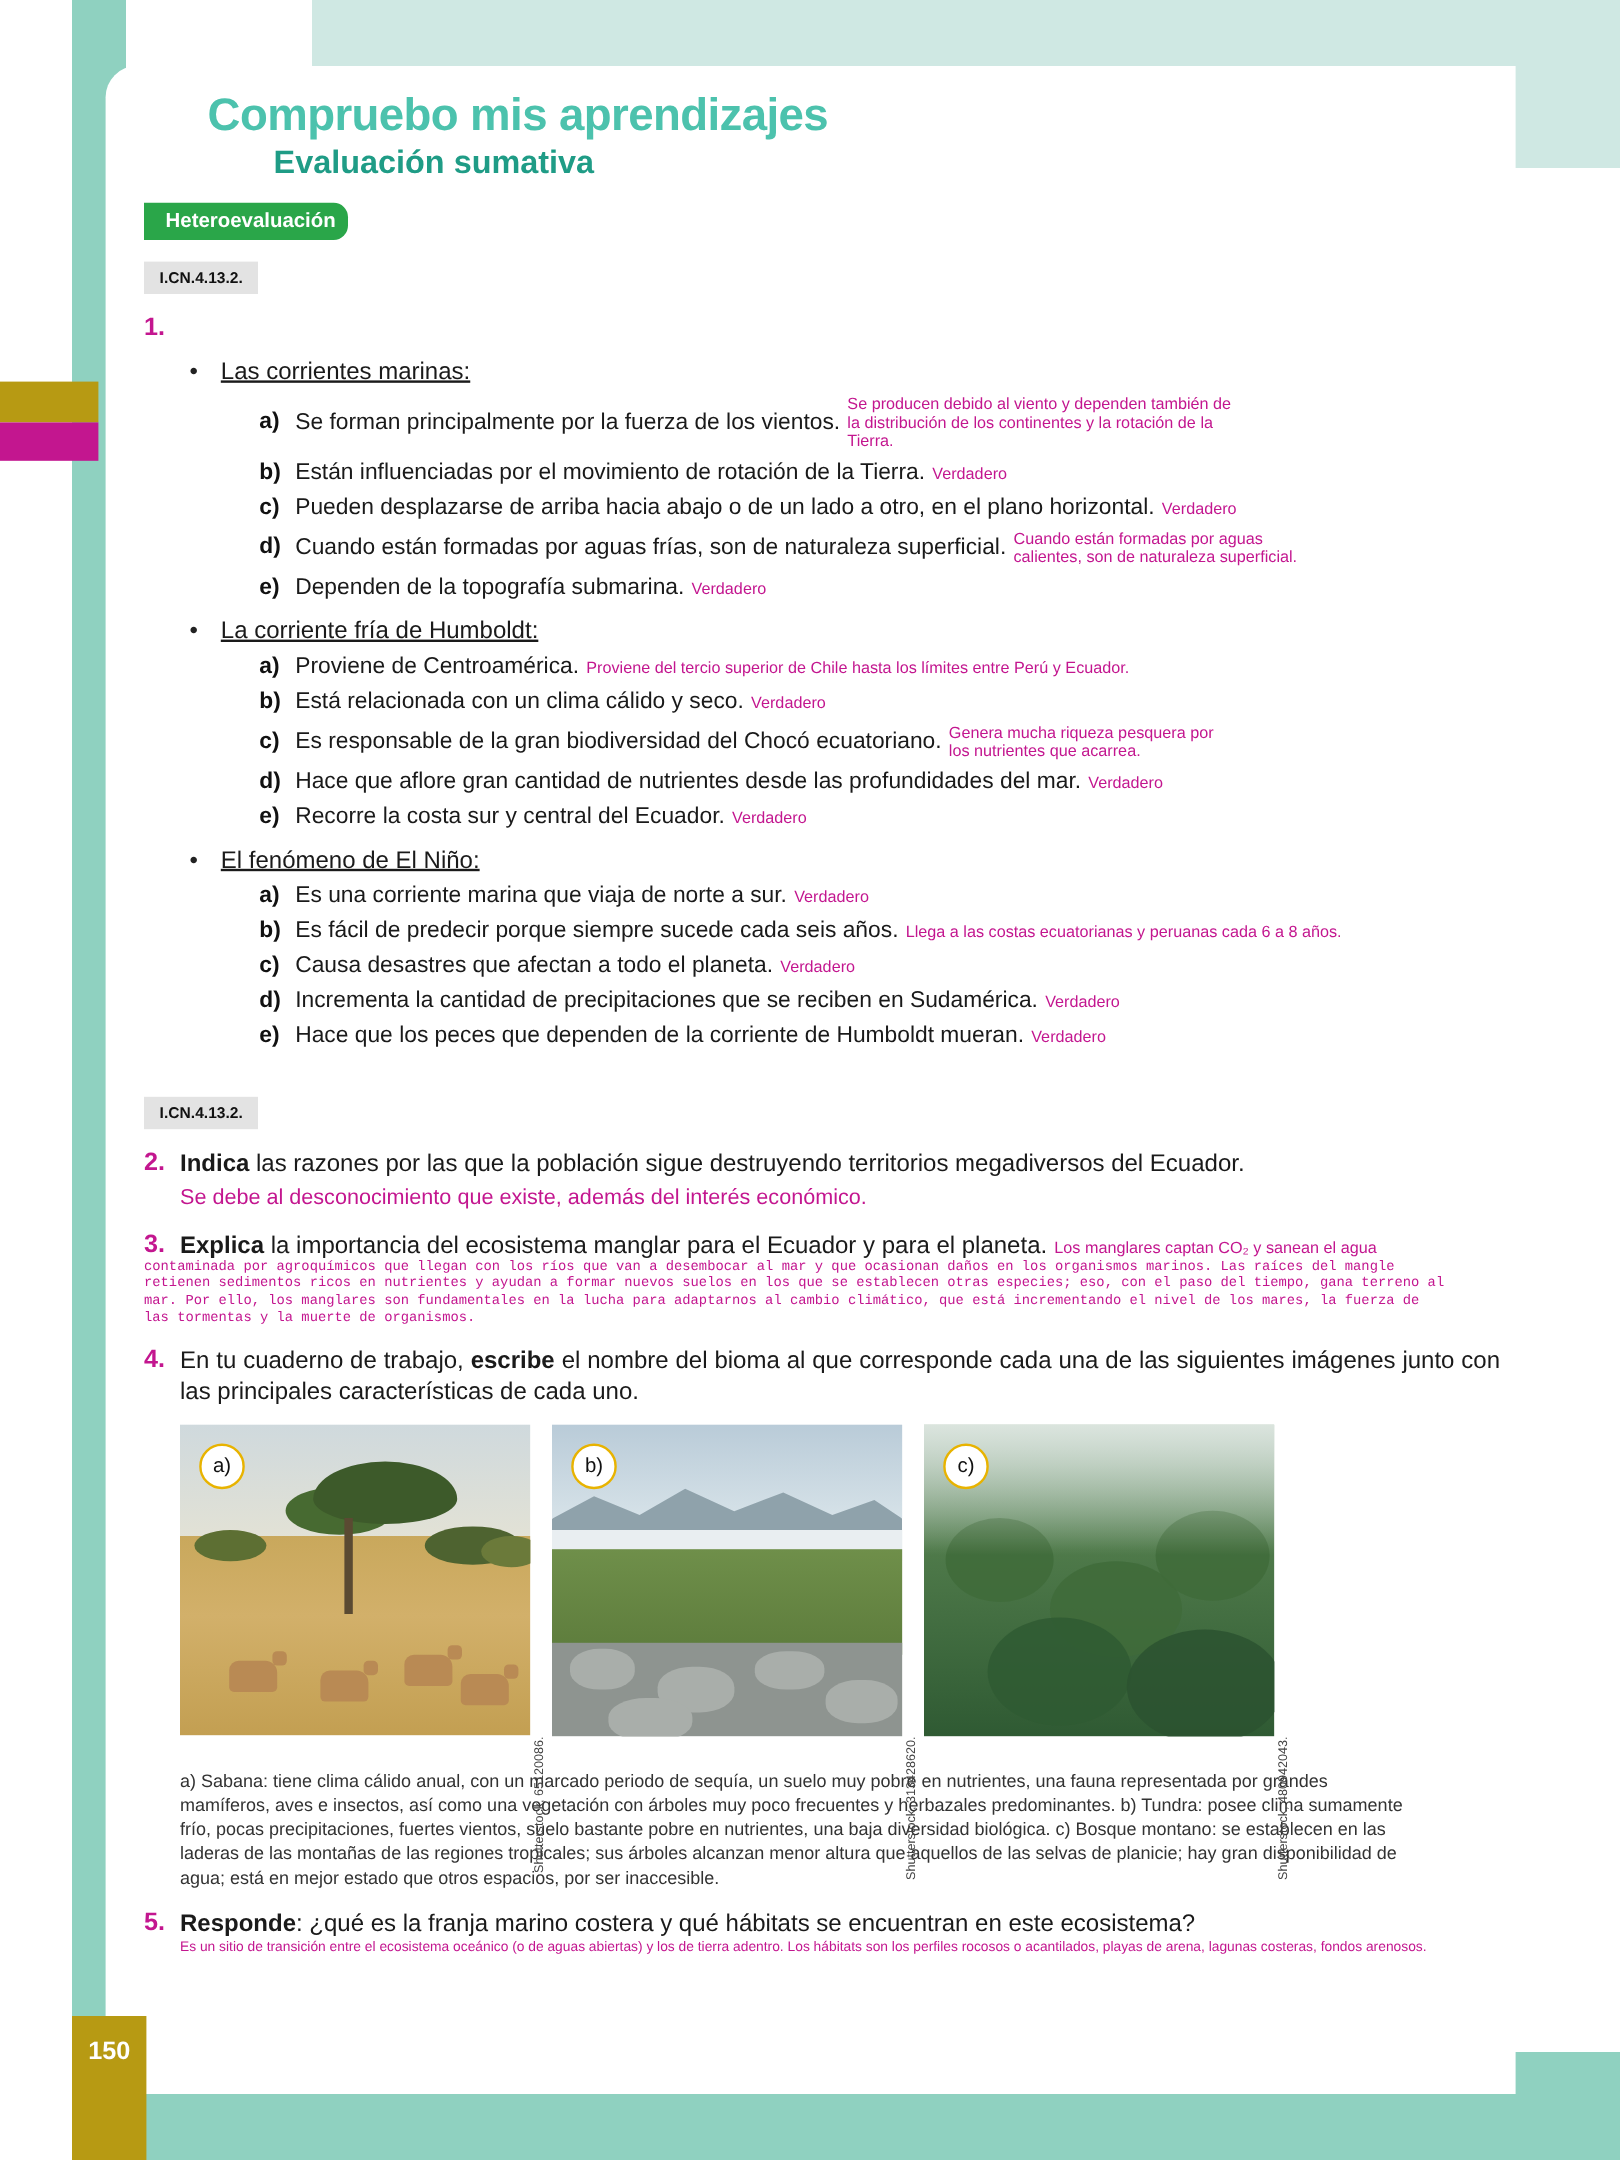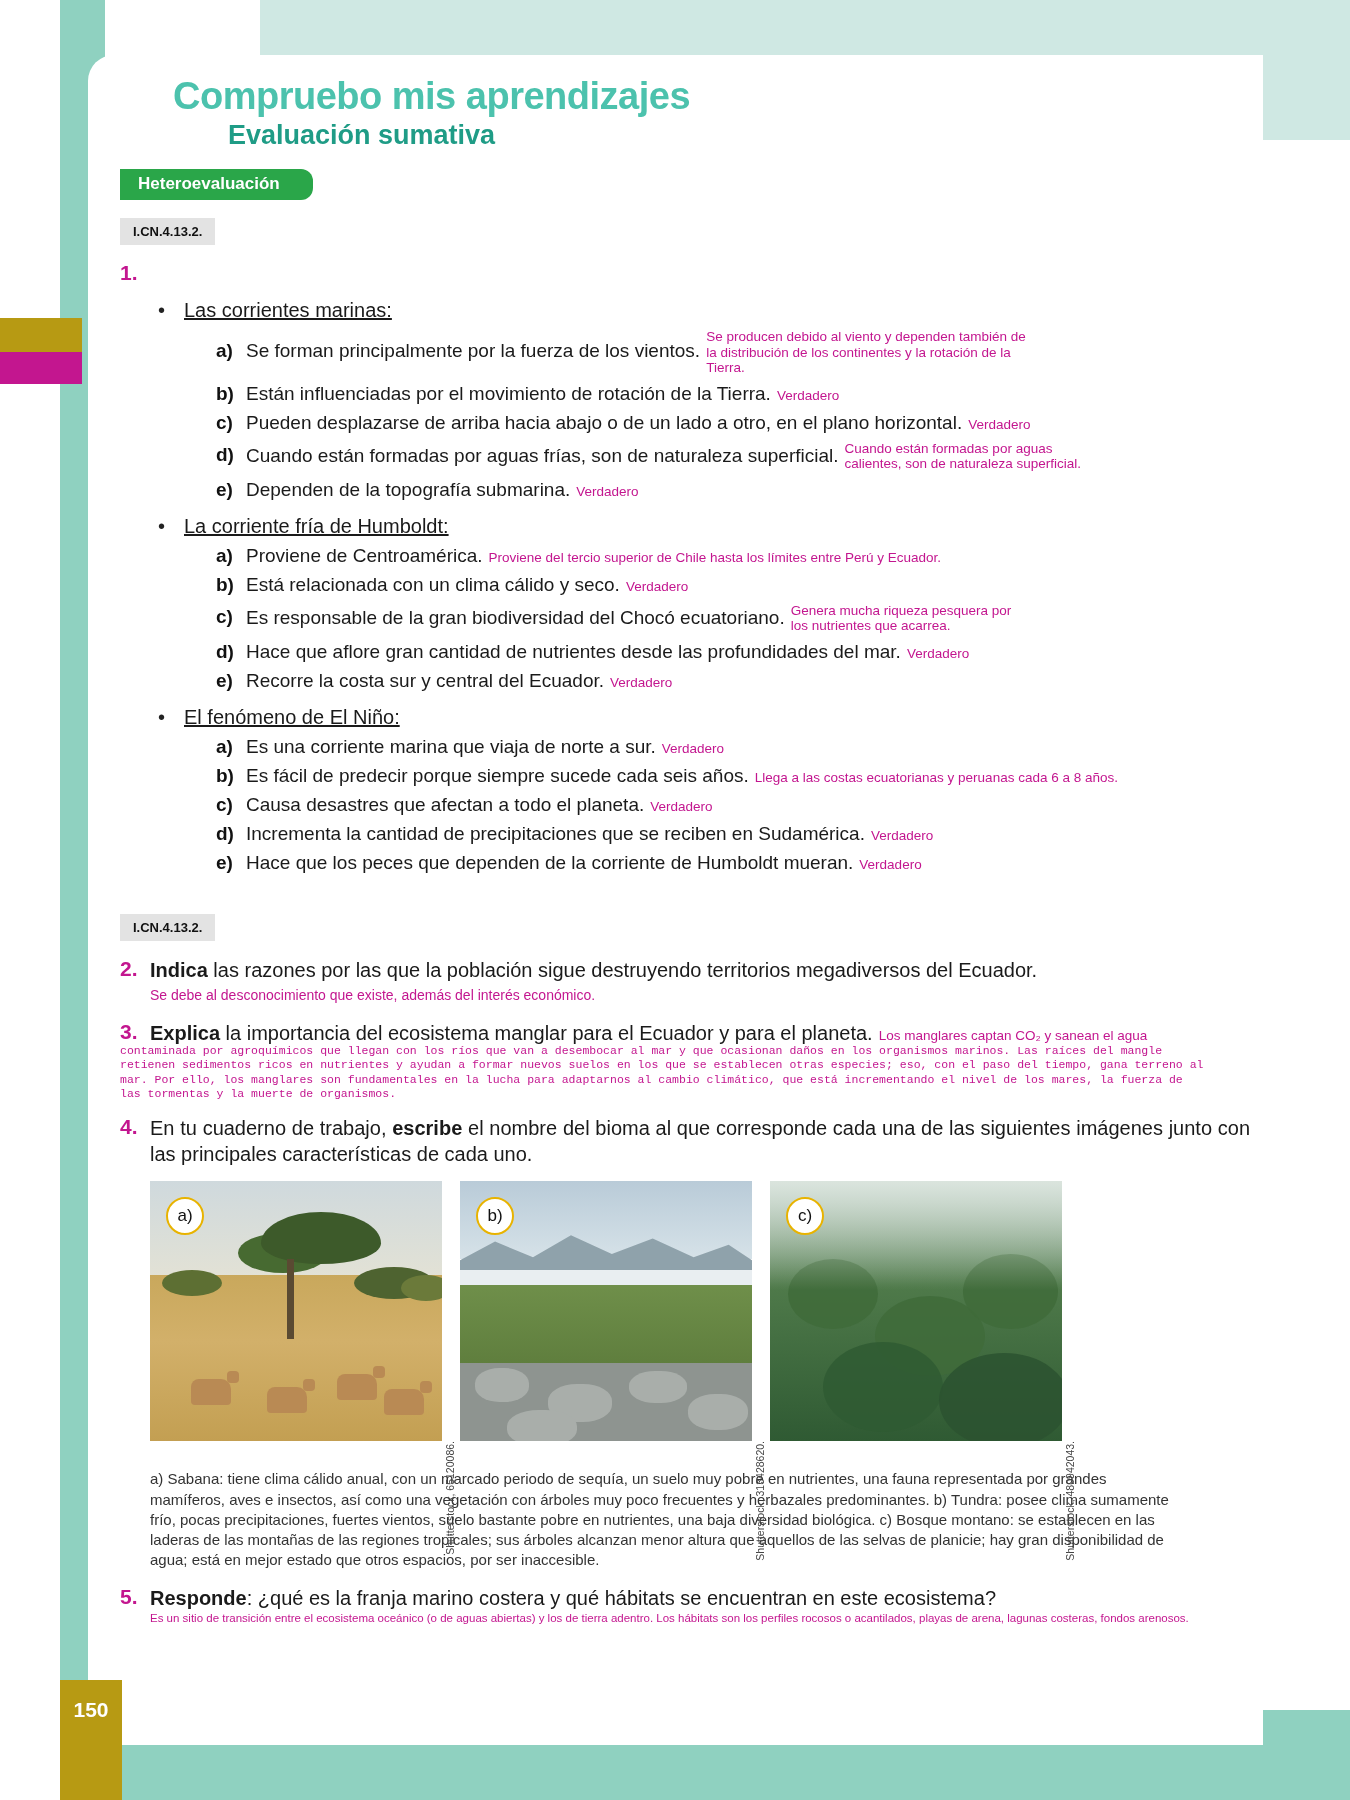--- a/index.html
+++ b/index.html
@@ -76,21 +76,21 @@
     font-weight: bold;
     margin: 2px 0 0 108px;
   }
   .badge-hetero {
     display: inline-block;
     margin: 18px 0 0 0;
     background: #2aa649;
     color: #ffffff;
     font-size: 17px;
     font-weight: bold;
-    padding: 5px 33px 6px 18px;
+    padding: 5px 10px 6px 18px;
     border-radius: 0 12px 12px 0;
     text-align: center;
   }
   .code-box {
     display: inline-block;
     background: #e3e3e3;
     color: #111111;
     font-size: 13px;
     font-weight: bold;
     padding: 6px 13px;
@@ -198,21 +198,21 @@
   .caption {
     margin-left: 30px;
     margin-top: 28px;
     font-size: 15px;
     color: #333;
     line-height: 1.35;
     width: 1030px;
   }
   .small-ans {
     color: #c3168f;
-    font-size: 14px;
+    font-size: 18px;
     line-height: 1.3;
     margin-left: 30px;
     margin-top: 3px;
     width: 1080px;
   }
   .ans-block-3 {
     color: #c3168f;
     font-size: 11.5px;
     line-height: 1.25;
     margin-top: -2px;

